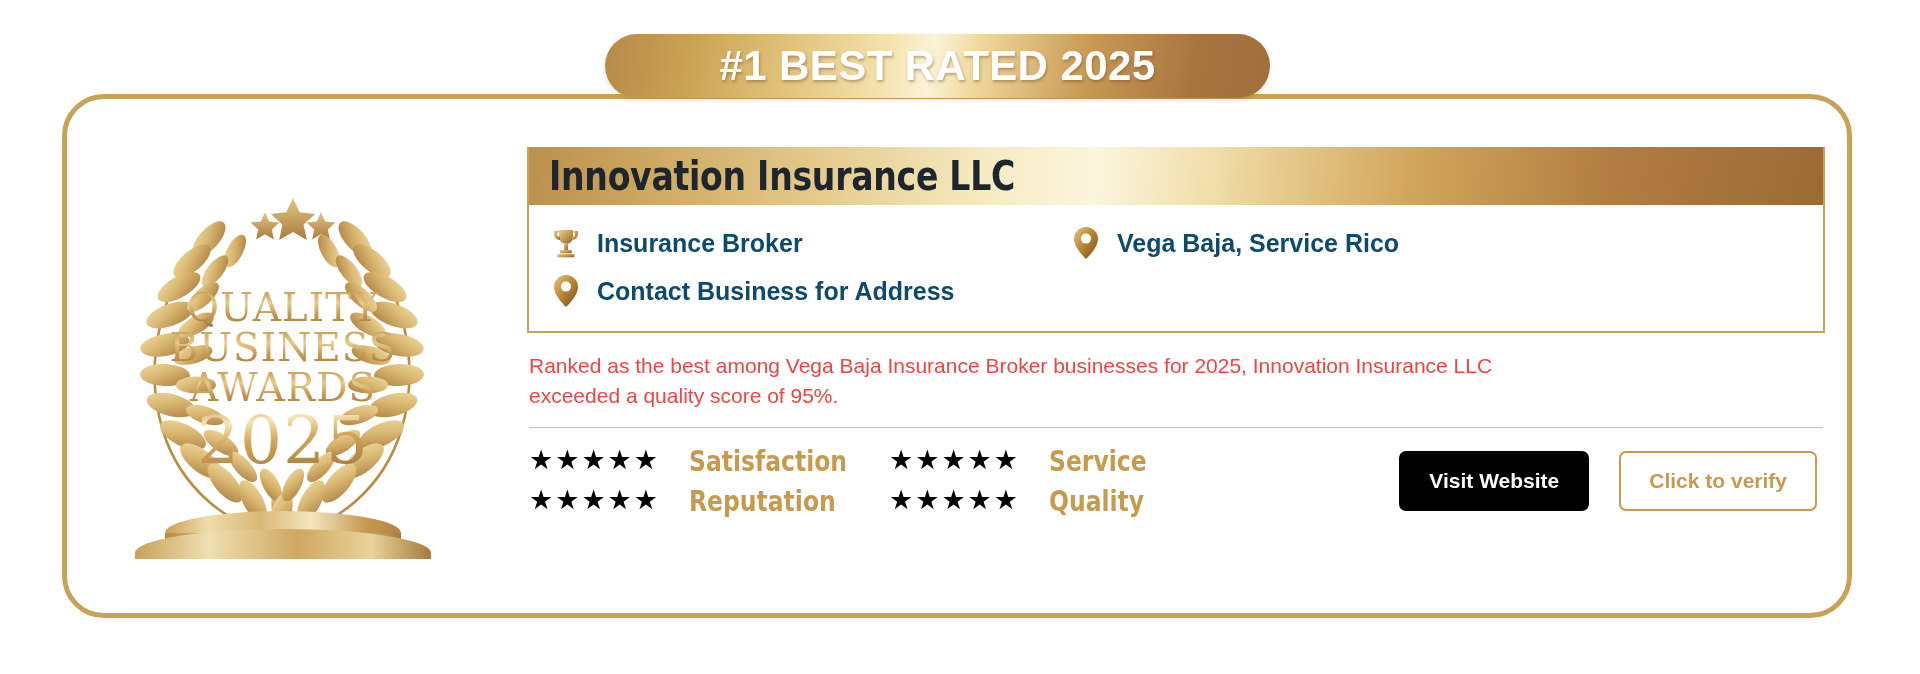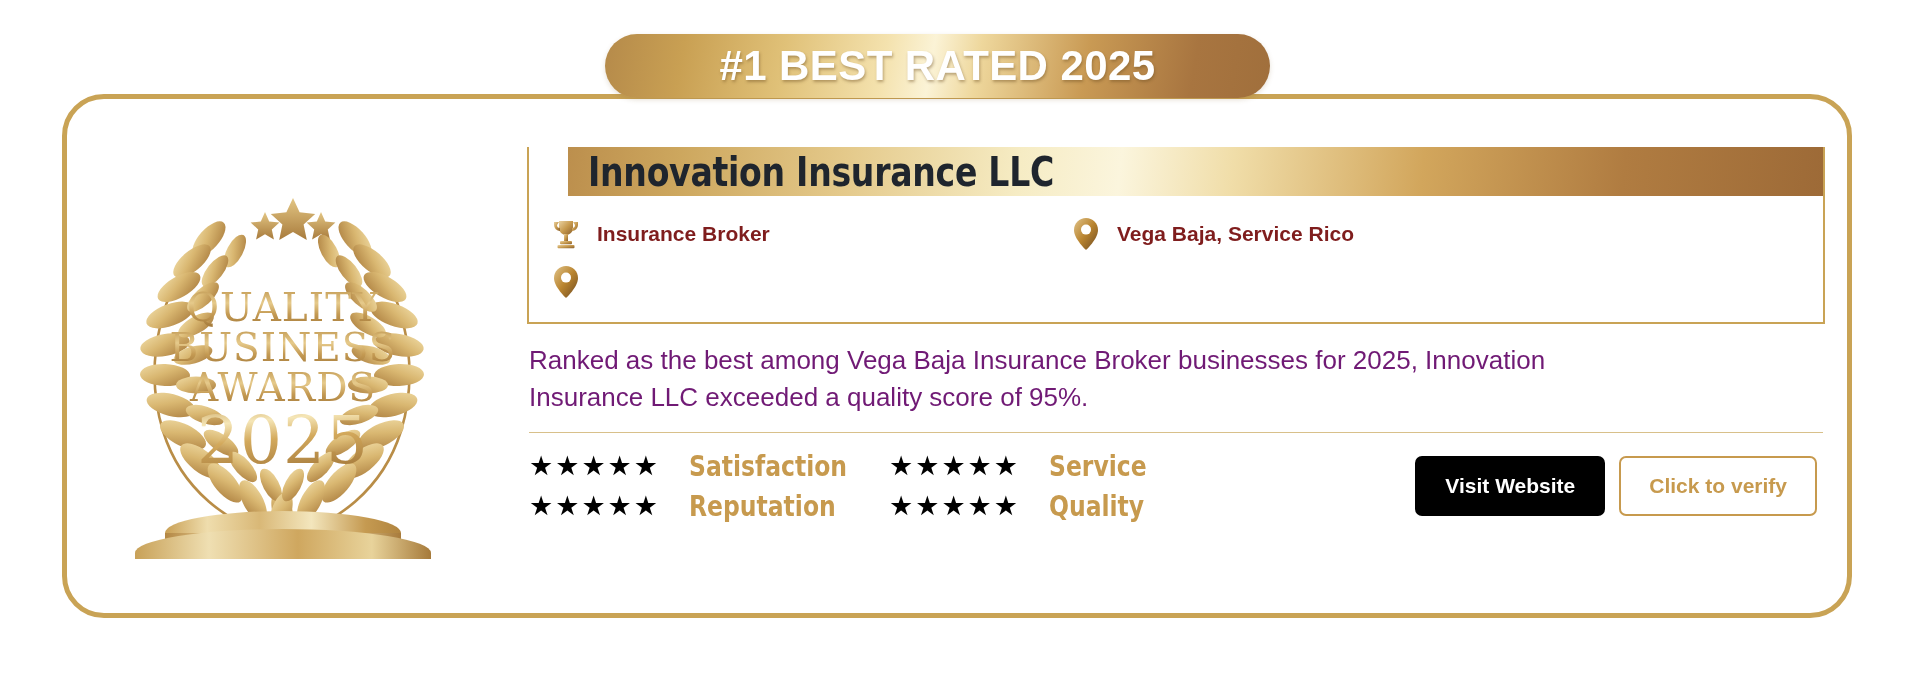--- a/index.html
+++ b/index.html
@@ -77,36 +77,35 @@
     right: 22px;
   }
 
   
   #business-box {
     border: 2px solid #c9a355;
     border-top: none;
     background: #fff;
   }
   #business-title-bar {
-    height: 49px;
+    height: 58px;
     display: flex;
     align-items: center;
     padding-left: 20px;
     box-sizing: border-box;
     background: linear-gradient(96deg,
         #bc8f4d 0%,
         #cda75e 9%,
         #e4c98a 22%,
         #f6ecc4 36%,
         #fbf5dd 44%,
         #f0dda8 53%,
         #d2a65c 68%,
         #b07c41 84%,
         #9d6a37 100%);
-    margin-left: 39px;
   }
   #business-name {
     font-family: "DejaVu Sans Condensed", "Liberation Sans Narrow", "Liberation Sans", sans-serif;
     font-weight: bold;
     font-size: 40px;
     color: #1f252d;
     letter-spacing: -0.3px;
     transform: scaleX(.92);
     transform-origin: left center;
     white-space: nowrap;
@@ -126,32 +125,32 @@
   .meta-cell.col1 { width: 520px; }
   .meta-icon {
     width: 34px;
     display: flex;
     justify-content: center;
     align-items: center;
     margin-right: 14px;
     flex: 0 0 auto;
   }
   .meta-label {
-    font-size: 21px;
-    font-weight: bold;
-    color: #7f1d1d;
+    font-size: 25px;
+    font-weight: bold;
+    color: #0c4a6e;
     white-space: nowrap;
   }
 
   
   #description {
     margin: 18px 2px 8px 2px;
-    font-size: 26px;
+    font-size: 21px;
     line-height: 1.42;
-    color: #701a75;
+    color: #ef4444;
     max-width: 1030px;
   }
 
   #divider {
     margin: 16px 2px 0 2px;
     height: 1px;
     background: #d8c08a;
   }
 
   
@@ -179,21 +178,21 @@
     font-size: 29px;
     font-weight: bold;
     color: #c79a4e;
     transform: scaleX(.9);
     transform-origin: left center;
     white-space: nowrap;
   }
   #actions {
     display: flex;
     align-items: center;
-    gap: 14px;
+    gap: 30px;
     margin-left: auto;
     padding-right: 8px;
   }
   #visit-website-button {
     background: #000000;
     color: #ffffff;
     font-size: 21px;
     font-weight: bold;
     border: none;
     border-radius: 7px;
@@ -398,20 +397,21 @@
         </div>
 
         <div class="meta-row">
           <div class="meta-cell col1">
             <span class="meta-icon">
               <svg width="26" height="34" viewBox="0 0 26 34">
                 <path d="M13 1 C6.4 1 1 6.4 1 13 c0 9 12 20 12 20 s12 -11 12 -20 C25 6.4 19.6 1 13 1 Z" fill="url(#pinG)"></path>
                 <circle cx="13" cy="12.6" r="5" fill="#ffffff"></circle>
               </svg>
             </span>
+            <span class="meta-label">Contact Business for Address</span>
           </div>
         </div>
       </div>
     </div>
 
     <p id="description">Ranked as the best among Vega Baja Insurance Broker businesses for 2025, Innovation Insurance LLC exceeded a quality score of 95%.</p>
 
     <div id="divider"></div>
 
     <div id="footer-row">

